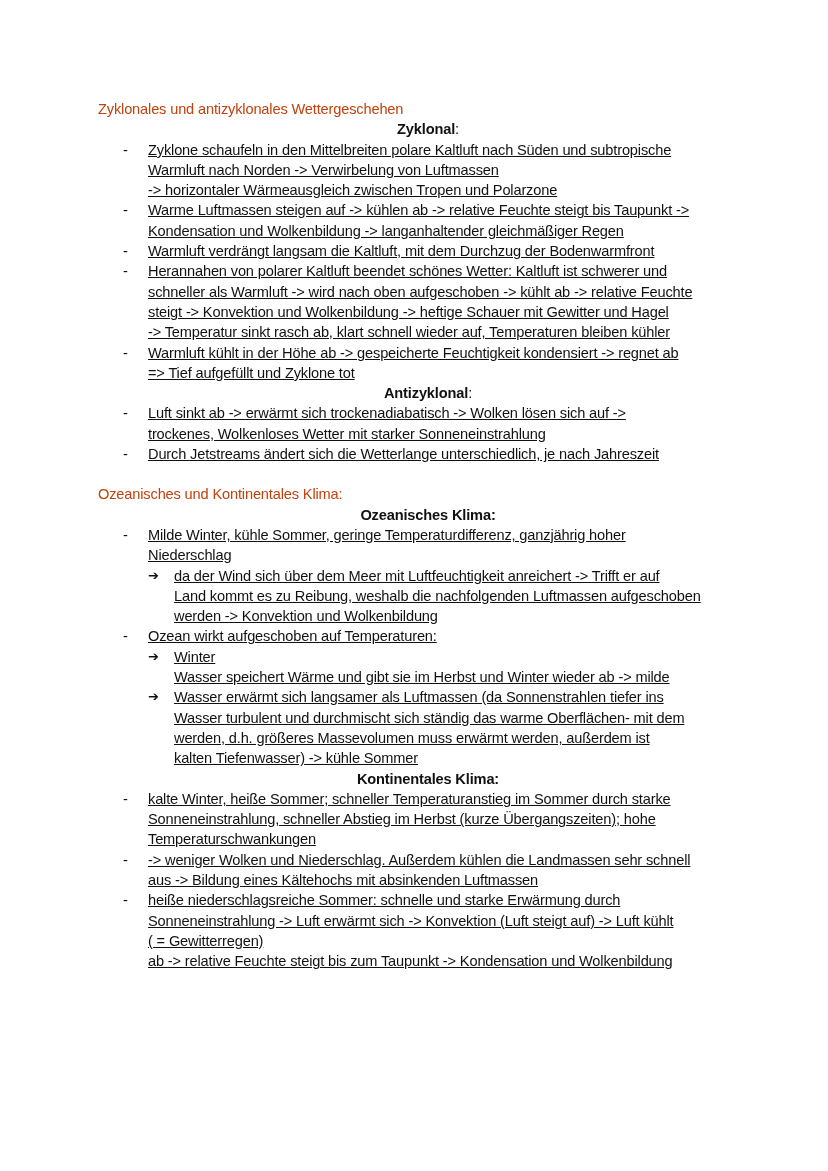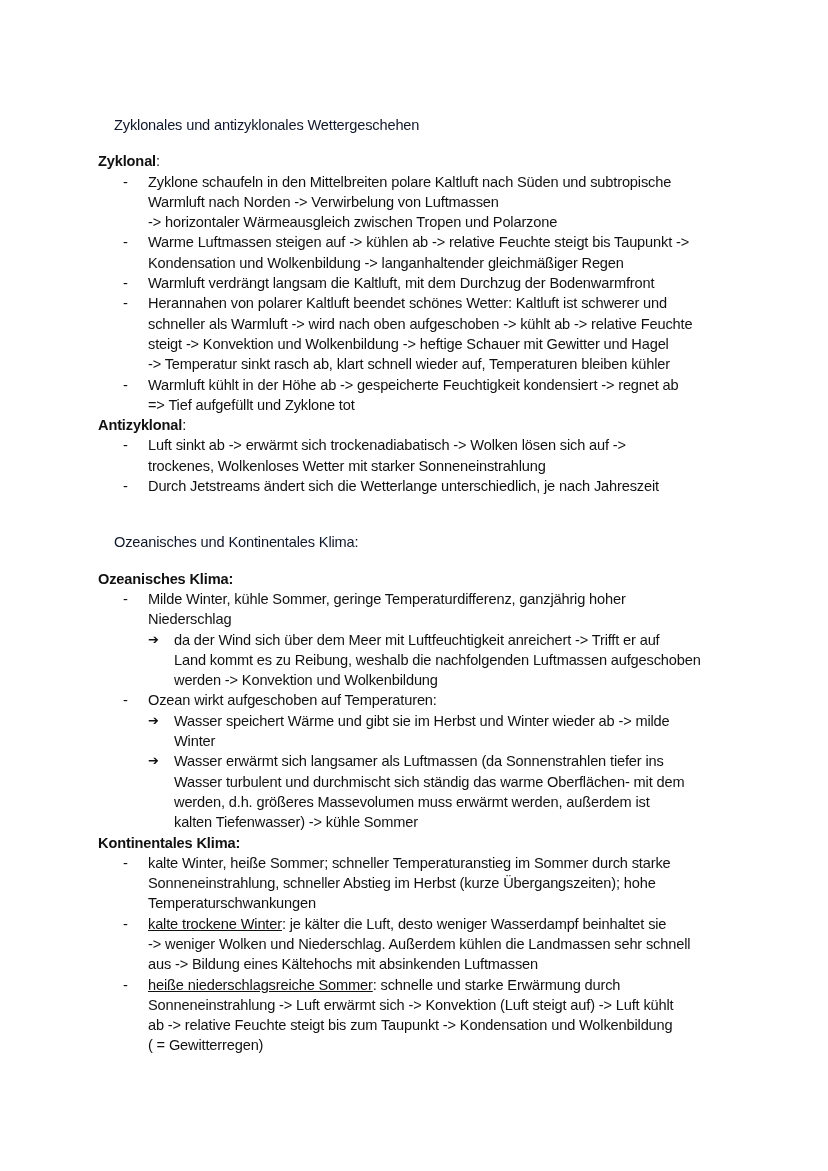--- a/index.html
+++ b/index.html
@@ -1,28 +1,28 @@
 <!DOCTYPE html>
 <html><head>
 <meta charset="utf-8">
 <style>
   html, body { margin: 0; padding: 0; background: #ffffff; }
   body { width: 828px; height: 1171px; position: relative; overflow: hidden;
          font-family: "Liberation Sans", "DejaVu Sans", sans-serif; color: #111; }
   .page { position: absolute; left: 98px; top: 99px; width: 660px; font-size: 14.6px; line-height: 20.3px; letter-spacing: -0.15px; }
-  .section-heading { color: #0f172a; margin: 16px; font-weight: normal; font-size: 14.6px; }
-  .sub-heading { margin: 0; font-weight: bold; }
+  .section-heading { color: #c2410c; margin: 0; font-weight: normal; font-size: 14.6px; }
+  .sub-heading { margin: 0; font-weight: bold; text-align: center; }
   .sub-heading .colon { font-weight: normal; }
   ul.dash { list-style: none; margin: 0; padding: 0; }
   ul.dash > li { position: relative; padding-left: 50px; }
   ul.dash > li > .marker { position: absolute; left: 25px; top: 0; }
   ul.arrow { list-style: none; margin: 0; padding: 0; }
   ul.arrow > li { position: relative; padding-left: 26px; }
   ul.arrow > li > .marker { position: absolute; left: 0; top: 0; font-weight: bold; font-size: 13px; }
-  .line { display: block; }
+  .line { display: block; text-decoration: underline; }
   .u { text-decoration: underline; }
   .gap { height: 20px; }
 </style>
 </head>
 <body>
 
 <div class="page">
 
   <h2 class="section-heading">Zyklonales und antizyklonales Wettergeschehen</h2>
 
@@ -88,22 +88,22 @@
           <span class="line">werden -&gt; Konvektion und Wolkenbildung</span>
         </li>
       </ul>
     </li>
     <li>
         <span class="marker">-</span>
       <span class="line">Ozean wirkt aufgeschoben auf Temperaturen:</span>
       <ul class="arrow">
         <li>
             <span class="marker">➔</span>
+          <span class="line">Winter</span>
           <span class="line">Wasser speichert Wärme und gibt sie im Herbst und Winter wieder ab -&gt; milde</span>
-          <span class="line">Winter</span>
         </li>
         <li>
             <span class="marker">➔</span>
           <span class="line">Wasser erwärmt sich langsamer als Luftmassen (da Sonnenstrahlen tiefer ins</span>
           <span class="line">Wasser turbulent und durchmischt sich ständig das warme Oberflächen- mit dem</span>
           <span class="line">werden, d.h. größeres Massevolumen muss erwärmt werden, außerdem ist</span>
           <span class="line">kalten Tiefenwasser) -&gt; kühle Sommer</span>
         </li>
       </ul>
     </li>
@@ -112,26 +112,25 @@
   <div class="sub-heading">Kontinentales Klima:</div>
   <ul class="dash">
     <li>
         <span class="marker">-</span>
       <span class="line">kalte Winter, heiße Sommer; schneller Temperaturanstieg im Sommer durch starke</span>
       <span class="line">Sonneneinstrahlung, schneller Abstieg im Herbst (kurze Übergangszeiten); hohe</span>
       <span class="line">Temperaturschwankungen</span>
     </li>
     <li>
         <span class="marker">-</span>
-      <span class="line"><span class="u">kalte trockene Winter</span><span>: je kälter die Luft, desto weniger Wasserdampf beinhaltet sie</span></span>
       <span class="line">-&gt; weniger Wolken und Niederschlag. Außerdem kühlen die Landmassen sehr schnell</span>
       <span class="line">aus -&gt; Bildung eines Kältehochs mit absinkenden Luftmassen</span>
     </li>
     <li>
         <span class="marker">-</span>
       <span class="line"><span class="u">heiße niederschlagsreiche Sommer</span><span>: schnelle und starke Erwärmung durch</span></span>
       <span class="line">Sonneneinstrahlung -&gt; Luft erwärmt sich -&gt; Konvektion (Luft steigt auf) -&gt; Luft kühlt</span>
+      <span class="line">( = Gewitterregen)</span>
       <span class="line">ab -&gt; relative Feuchte steigt bis zum Taupunkt -&gt; Kondensation und Wolkenbildung</span>
-      <span class="line">( = Gewitterregen)</span>
     </li>
   </ul>
 
 </div>
 
 </body></html>

